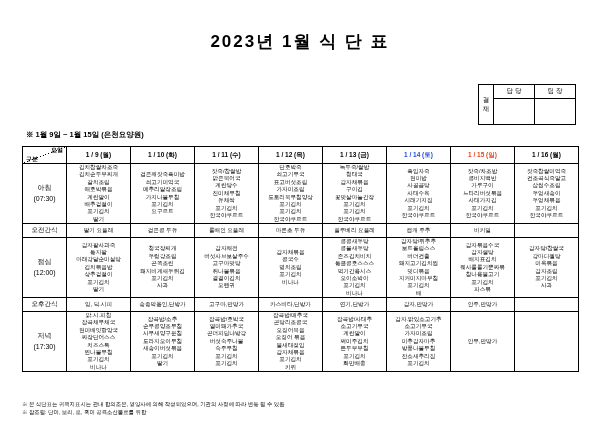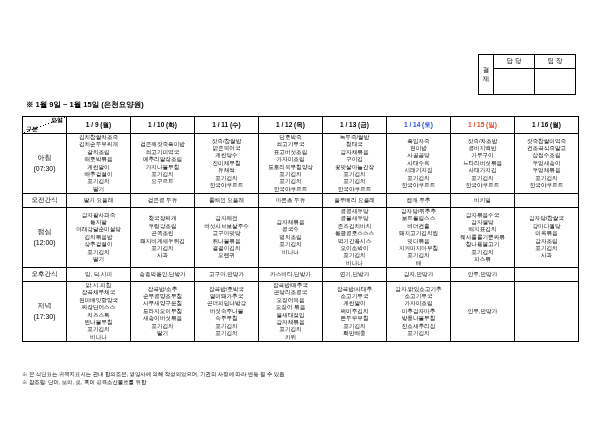--- a/index.html
+++ b/index.html
@@ -76,20 +76,21 @@
     position:absolute;left:22px;top:370px;
     font-size:5.4px;line-height:1.55;
   }
   .footnote div{white-space:nowrap;}
 </style>
 </head>
 <body>
 
 <div class="page">
 
+  <div class="title">2023년 1월 식 단 표</div>
 
   <table class="signbox">
     <tbody>
         <tr>
       <td class="lab" rowspan="2">결재</td>
       <td class="hd">담 당</td>
       <td class="hd">팀 장</td>
     </tr>
     <tr>
       <td class="bd"></td>

